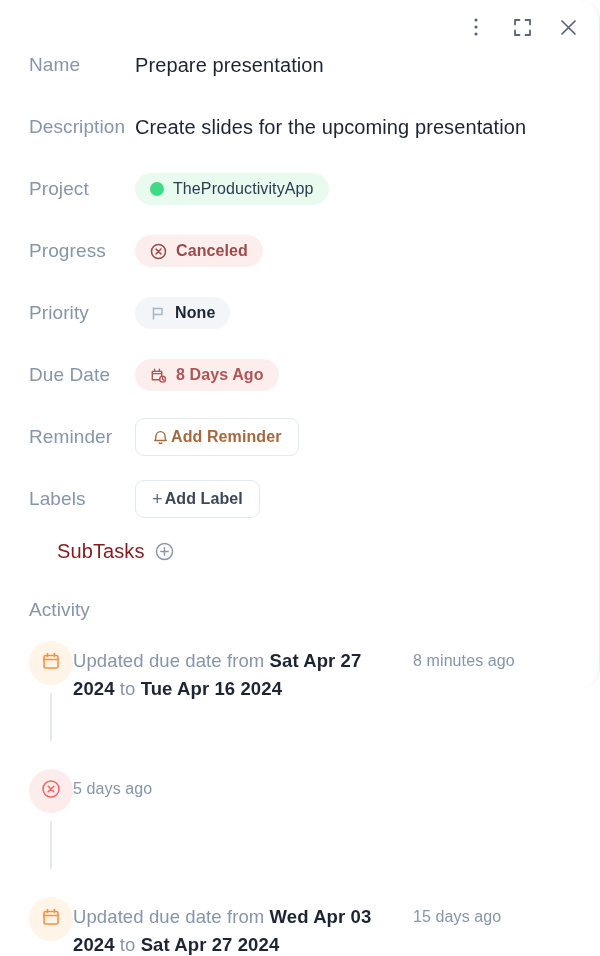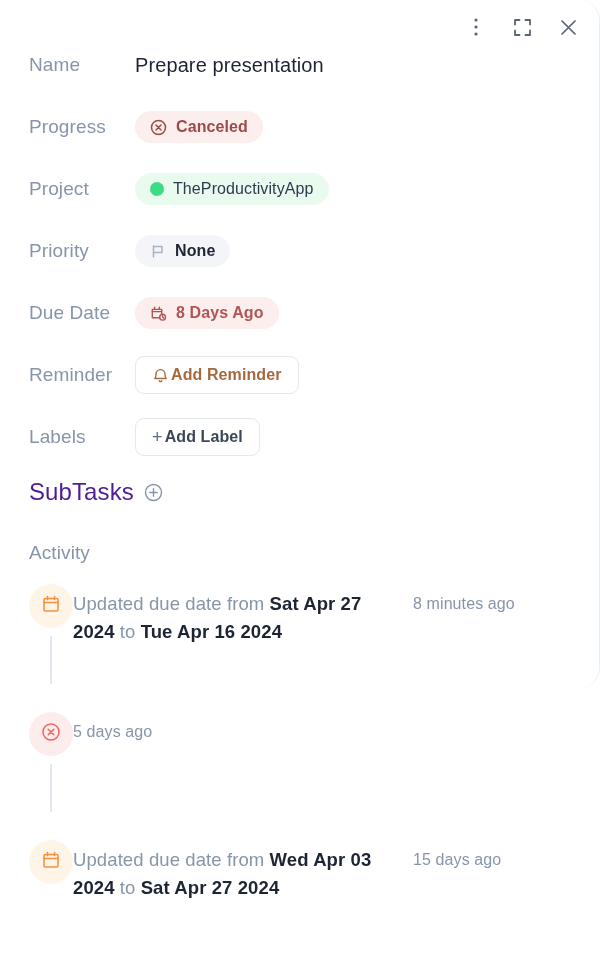--- a/index.html
+++ b/index.html
@@ -145,23 +145,24 @@
   
   .subtasks-row {
     display: flex;
     align-items: center;
     gap: 10px;
     padding-left: 29px;
     margin-top: 6px;
     margin-bottom: 36px;
   }
   .subtasks-label {
-    font-size: 24px;
-    color: #4c1d95;
-    letter-spacing: .1px;
+    font-size: 20px;
+    color: #7f1d1d;
+    letter-spacing: .1px;
+    margin-left: 28px;
   }
   .icon-btn {
     display: inline-flex;
     align-items: center;
     justify-content: center;
     cursor: pointer;
     color: #8795ab;
   }
   .icon-btn svg { display: block; }
 
@@ -288,42 +289,48 @@
 
   <div class="fields">
 
     <div class="row">
       <div class="row-label">Name</div>
       <div class="row-value">
         <span class="value-text">Prepare presentation</span>
       </div>
     </div>
 
+    <div class="row">
+      <div class="row-label">Description</div>
+      <div class="row-value">
+        <span class="value-text">Create slides for the upcoming presentation</span>
+      </div>
+    </div>
+
+    <div class="row">
+      <div class="row-label">Project</div>
+      <div class="row-value">
+        <span class="pill pill-project">
+          <span class="dot"></span>
+          <span>TheProductivityApp</span>
+        </span>
+      </div>
+    </div>
 
     <div class="row">
       <div class="row-label">Progress</div>
       <div class="row-value">
         <span class="pill pill-progress">
           <span>
             <svg width="17" height="17" viewBox="0 0 17 17" fill="none" stroke="currentColor" stroke-width="1.5" stroke-linecap="round">
               <circle cx="8.5" cy="8.5" r="7"></circle>
               <path d="M6 6l5 5M11 6l-5 5"></path>
             </svg>
           </span>
           <span>Canceled</span>
-        </span>
-      </div>
-    </div>
-
-    <div class="row">
-      <div class="row-label">Project</div>
-      <div class="row-value">
-        <span class="pill pill-project">
-          <span class="dot"></span>
-          <span>TheProductivityApp</span>
         </span>
       </div>
     </div>
 
     <div class="row">
       <div class="row-label">Priority</div>
       <div class="row-value">
         <span class="pill pill-priority">
           <span style="color:#aab4c3">
             <svg width="16" height="16" viewBox="0 0 16 16" fill="none" stroke="currentColor" stroke-width="1.5" stroke-linecap="round" stroke-linejoin="round">

